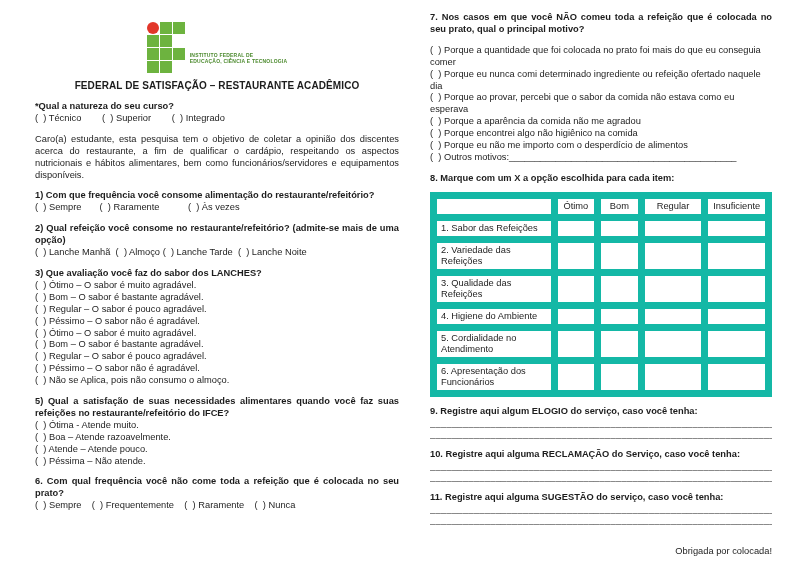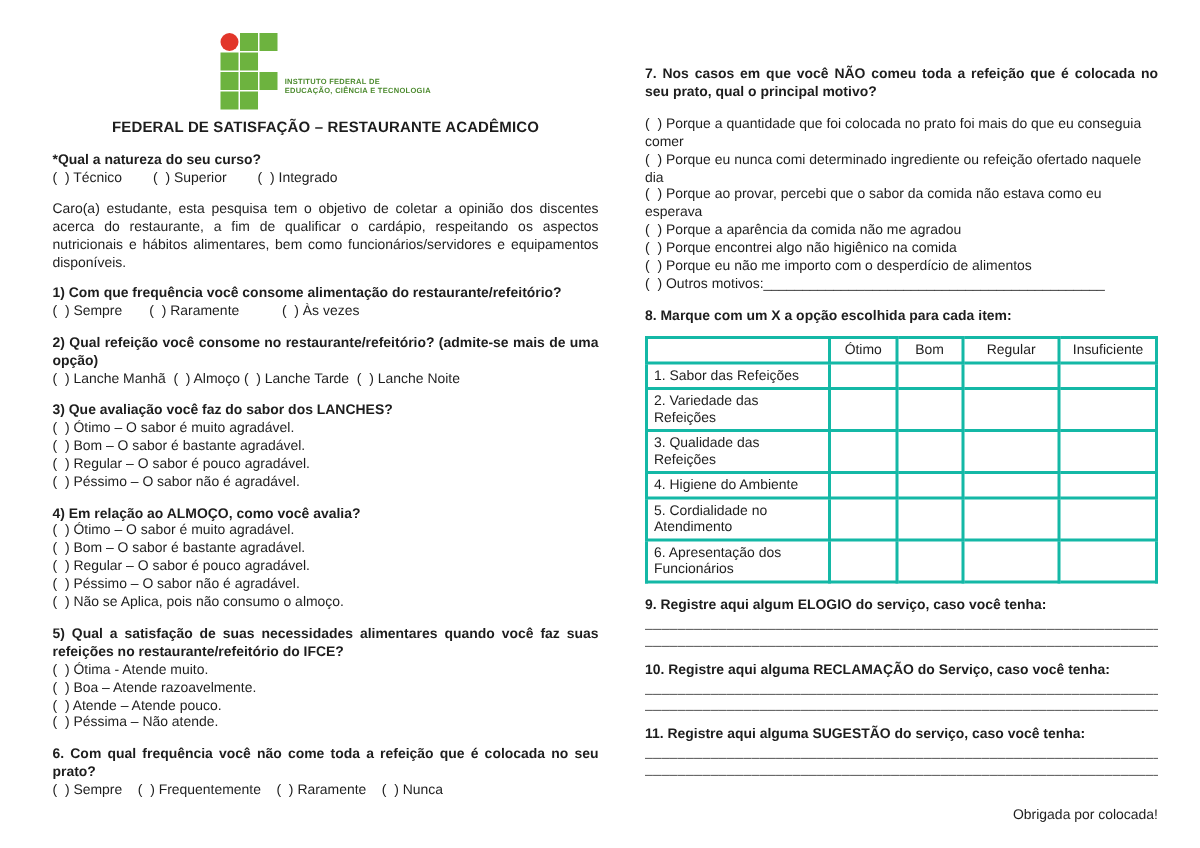--- a/index.html
+++ b/index.html
@@ -8,21 +8,21 @@
     background: #ffffff;
     font-family: "Liberation Sans", sans-serif;
     color: #1d1d1d;
     font-size: 9.3px;
     line-height: 11.9px;
     position: relative;
     overflow: hidden;
   }
   .col { position: absolute; }
   .col-left  { left: 35px;  top: 22px; width: 364px; }
-  .col-right { left: 430px; top: 44px; width: 342px; }
+  .col-right { left: 430px; top: 12px; width: 342px; }
 
   .b { font-weight: bold; }
   .j { text-align: justify; }
   .pre { white-space: pre-wrap; }
   .block { margin-top: 9px; }
 
   
   .logo-row { display: flex; justify-content: center; align-items: flex-end; margin-bottom: 7px; }
   .logo-grid { display: grid; grid-template-columns: repeat(3, 12px); grid-auto-rows: 12px; gap: 1px; }
   .lg-sq { background: #6db33f; }
@@ -31,21 +31,21 @@
   .logo-txt {
     font-size: 5px; line-height: 6px; color: #4c8a2e; font-weight: bold;
     margin-left: 5px; margin-bottom: 9px; letter-spacing: 0.2px;
   }
 
   .doc-title { text-align: center; font-weight: bold; font-size: 10px; line-height: 12px; margin-top: 5px; letter-spacing: 0.1px; }
 
   
   .rate-table { border-collapse: collapse; width: 100%; margin-top: 7px; table-layout: fixed; }
   .rate-table th, .rate-table td {
-    border: 2px solid #14b8a6;
+    border: 7px solid #14b8a6;
     font-weight: normal;
     font-size: 9.3px;
     line-height: 11px;
     padding: 2px 4px;
     height: 16px;
     vertical-align: middle;
     text-align: left;
   }
   .rate-table th { text-align: center; }
   .rate-table .c-label { width: 36%; }
@@ -95,21 +95,20 @@
 
   <div class="block b j">2) Qual refeição você consome no restaurante/refeitório? (admite-se mais de uma opção)</div>
   <div class="pre">(  ) Lanche Manhã  (  ) Almoço (  ) Lanche Tarde  (  ) Lanche Noite</div>
 
   <div class="block b">3) Que avaliação você faz do sabor dos LANCHES?</div>
   <div class="pre">(  ) Ótimo – O sabor é muito agradável.</div>
   <div class="pre">(  ) Bom – O sabor é bastante agradável.</div>
   <div class="pre">(  ) Regular – O sabor é pouco agradável.</div>
   <div class="pre">(  ) Péssimo – O sabor não é agradável.</div>
 
-  <div class="block b">4) Em relação ao ALMOÇO, como você avalia?</div>
   <div class="pre">(  ) Ótimo – O sabor é muito agradável.</div>
   <div class="pre">(  ) Bom – O sabor é bastante agradável.</div>
   <div class="pre">(  ) Regular – O sabor é pouco agradável.</div>
   <div class="pre">(  ) Péssimo – O sabor não é agradável.</div>
   <div class="pre">(  ) Não se Aplica, pois não consumo o almoço.</div>
 
   <div class="block b j">5) Qual a satisfação de suas necessidades alimentares quando você faz suas refeições no restaurante/refeitório do IFCE?</div>
   <div class="pre">(  ) Ótima - Atende muito.</div>
   <div class="pre">(  ) Boa – Atende razoavelmente.</div>
   <div class="pre">(  ) Atende – Atende pouco.</div>

